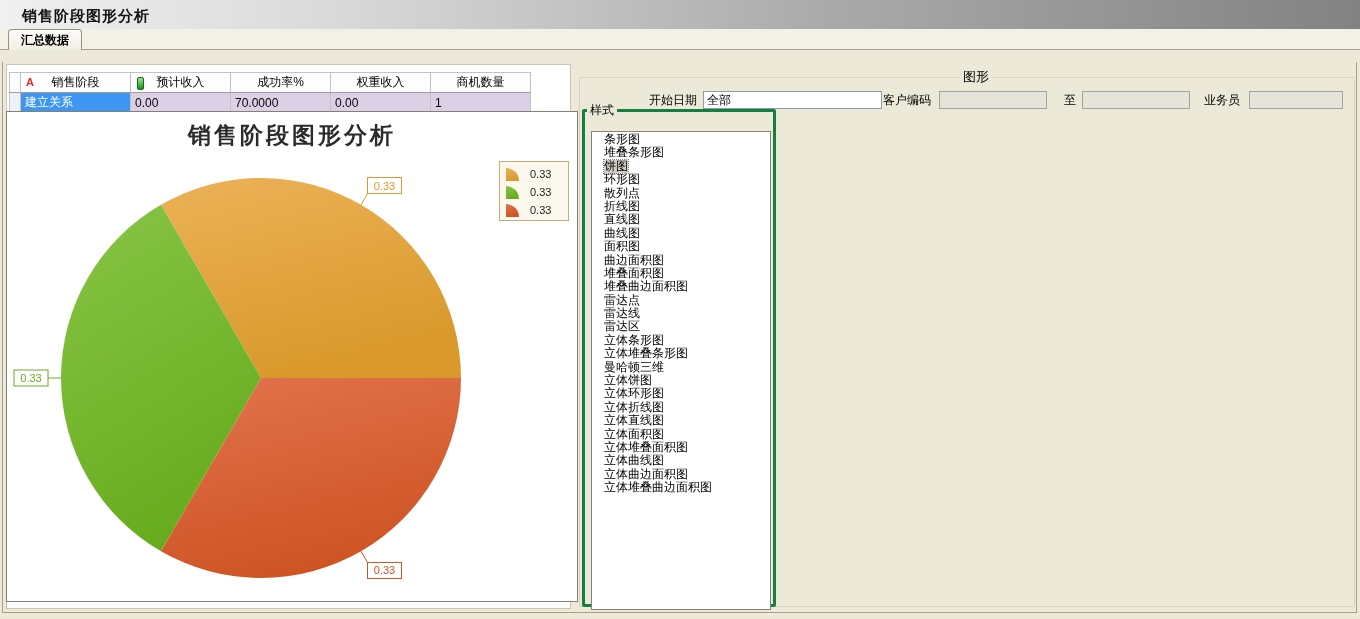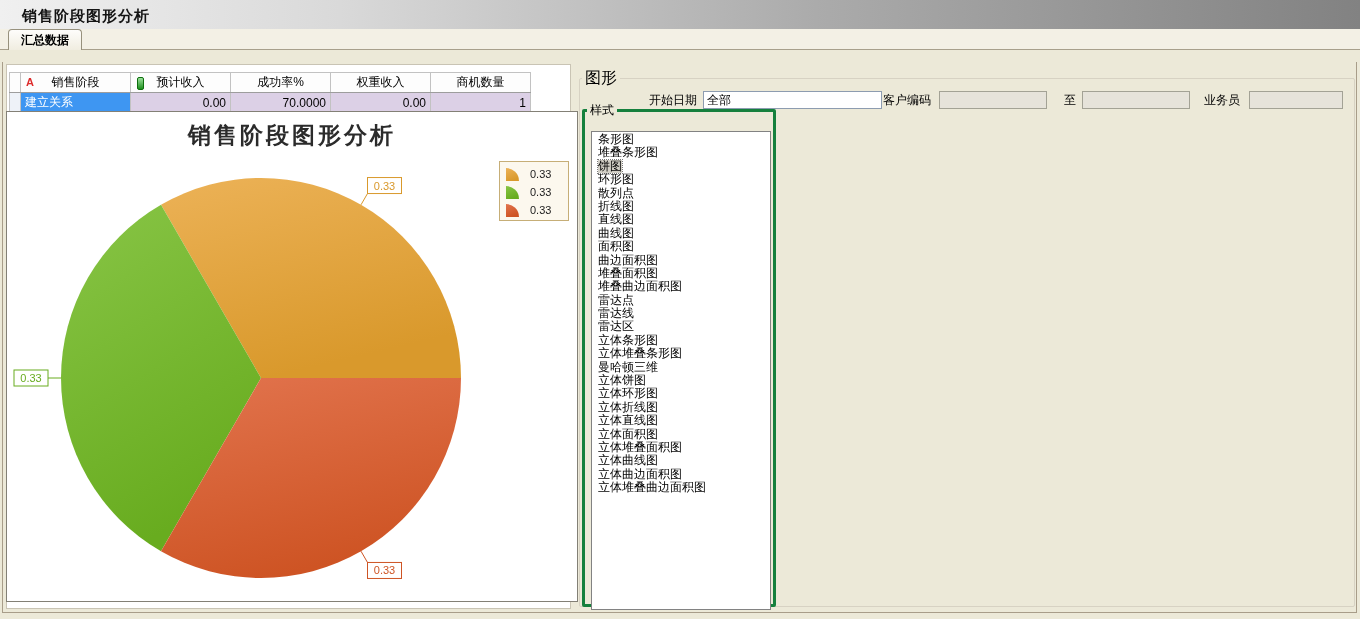--- a/index.html
+++ b/index.html
@@ -35,38 +35,38 @@
   table.grid{border-collapse:collapse;position:absolute;left:2px;top:7px;table-layout:fixed;}
   table.grid td,table.grid th{
     padding:0 4px;height:20px;box-sizing:border-box;overflow:hidden;white-space:nowrap;
     border:1px solid #c2c2c2;font-weight:normal;font-size:12px;
   }
   table.grid th{background:#fdfdfd;border-bottom:1px solid #9d9d9d;text-align:center;position:relative;}
   col.c-ind{width:11px;}col.c-stage{width:110px;}col.c-num{width:100px;}
   td.ind{background:#f4f3f0;border-color:#d7d6d2;border-right-color:#b9b8b2;padding:0;}
   th.ind{background:#f4f3f0;border-color:#b9b8b2;padding:0;}
   td.stage{text-align:left;margin-top:22px;}
-  td.num{text-align:right;}
+  td.num{text-align:left;}
   tr.row-sel td{background:#dcd0e6;}
   tr.row-sel td.stage{background:#3e96f2;color:#fff;}
   tr.row-sel td.ind{background:#eef2f8;}
   tr.row-alt td{background:#e9f5e3;}
   tr.row-plain td{background:#ffffff;}
   .hicon-a{color:#dd2c2c;font-weight:bold;font-size:11px;position:absolute;left:5px;top:3px;}
   .hicon-num{
     position:absolute;left:6px;top:4px;width:5px;height:11px;border:1px solid #0d6e0d;border-radius:2px;
     background:linear-gradient(#9ce09c,#1d8f1d);
   }
   
   fieldset{margin:0;padding:0;}
   .graph-fieldset{
     position:absolute;left:576px;top:6px;width:776px;height:539px;
     border:1px solid #d7d2c3;border-radius:2px;box-sizing:border-box;background:transparent;
   }
-  .graph-fieldset legend{margin-left:2px;padding:0 3px;font-size:16px;}
+  .graph-fieldset legend{margin-left:9px;padding:0 3px;font-size:13px;text-align:center;}
   .filter-label{position:absolute;height:18px;line-height:18px;}
   .filter-input{
     position:absolute;height:18px;box-sizing:border-box;border:1px solid #8d9cb0;background:#fff;
     font-family:"Liberation Sans","DejaVu Sans",sans-serif;font-size:12px;padding:4px 3px;
   }
   .filter-input.gray{background:#e6e3da;border-color:#a3a295;}
   
   .chart-box{
     position:absolute;left:3px;top:49px;width:572px;height:491px;
     background:#fff;border:1px solid #838076;box-sizing:border-box;
@@ -86,21 +86,21 @@
   
   .style-fieldset{
     position:absolute;left:579px;top:40px;width:194px;height:505px;
     border:3px solid #15803d;border-radius:2px;box-sizing:border-box;
   }
   .style-fieldset legend{margin-left:2px;padding:0 3px;font-size:12px;}
   .style-list{
     position:absolute;left:6px;top:12px;width:180px;height:479px;box-sizing:border-box;
     background:#fff;border:1px solid #828282;overflow:hidden;padding:1px 0;
   }
-  .style-item{height:13.4px;line-height:13.4px;padding-left:6px;font-size:12px;white-space:nowrap;cursor:default;}
+  .style-item{height:13.4px;line-height:13.4px;padding-left:12px;font-size:12px;white-space:nowrap;cursor:default;}
   .style-item span{display:inline-block;line-height:13px;}
   .style-item.selected span{background:#d2cfc6;outline:1px dotted #7a7a7a;}
 </style>
 </head>
 <body>
 
 <div class="titlebar">
   <div class="title">销售阶段图形分析</div>
 </div>
 <div class="substrip"></div>

